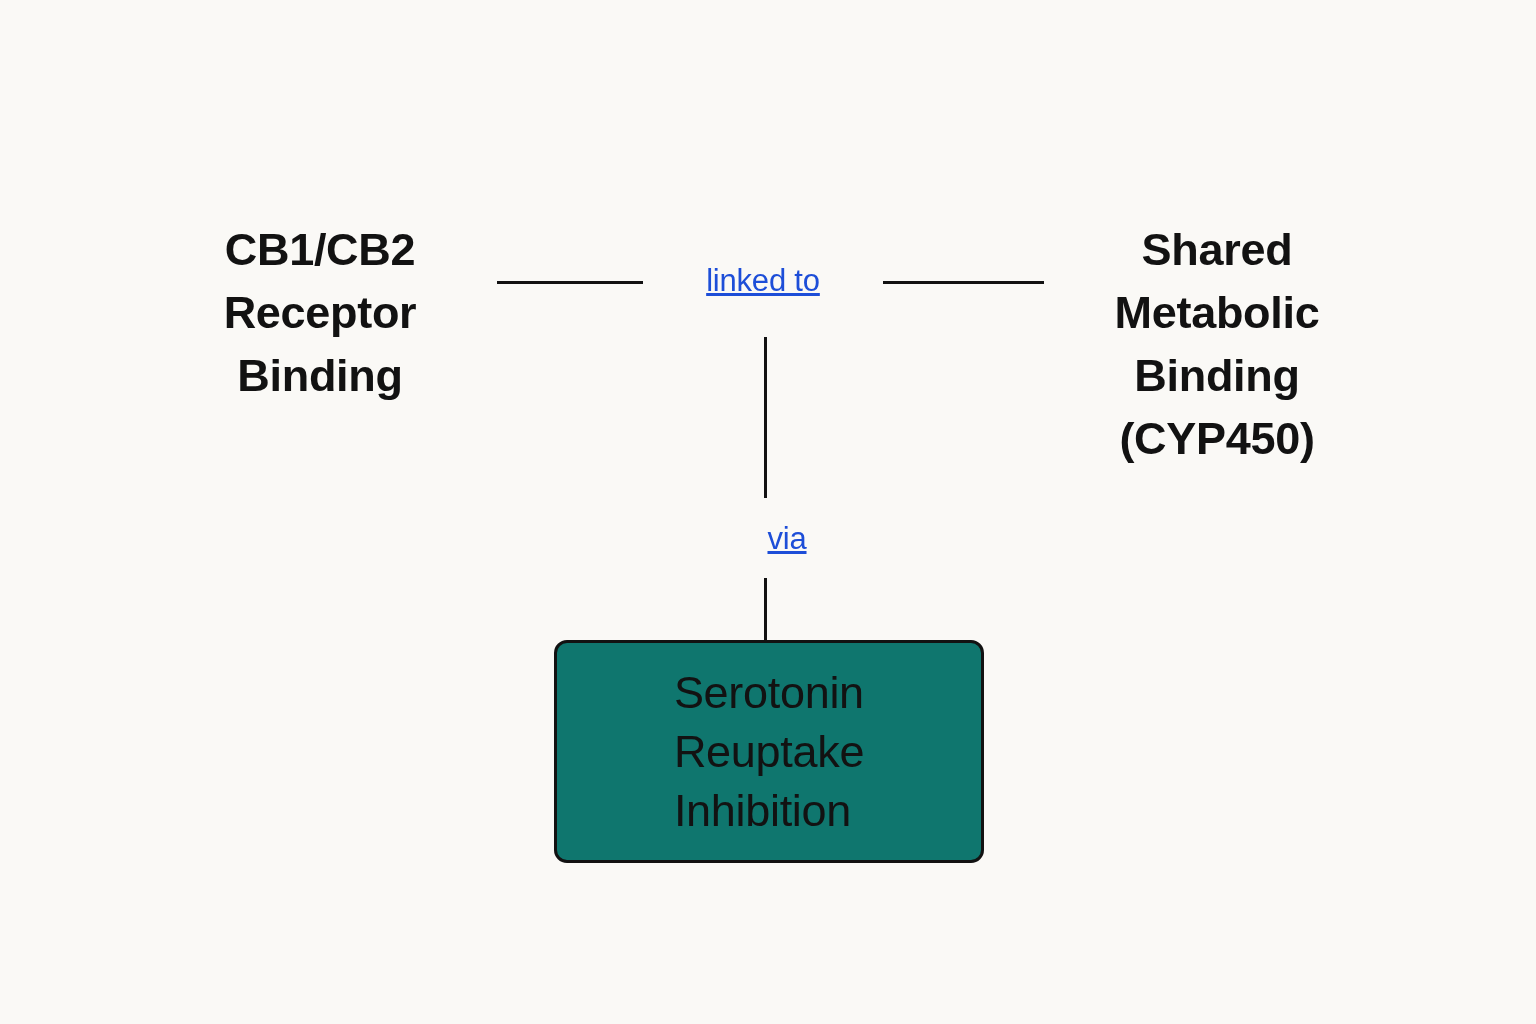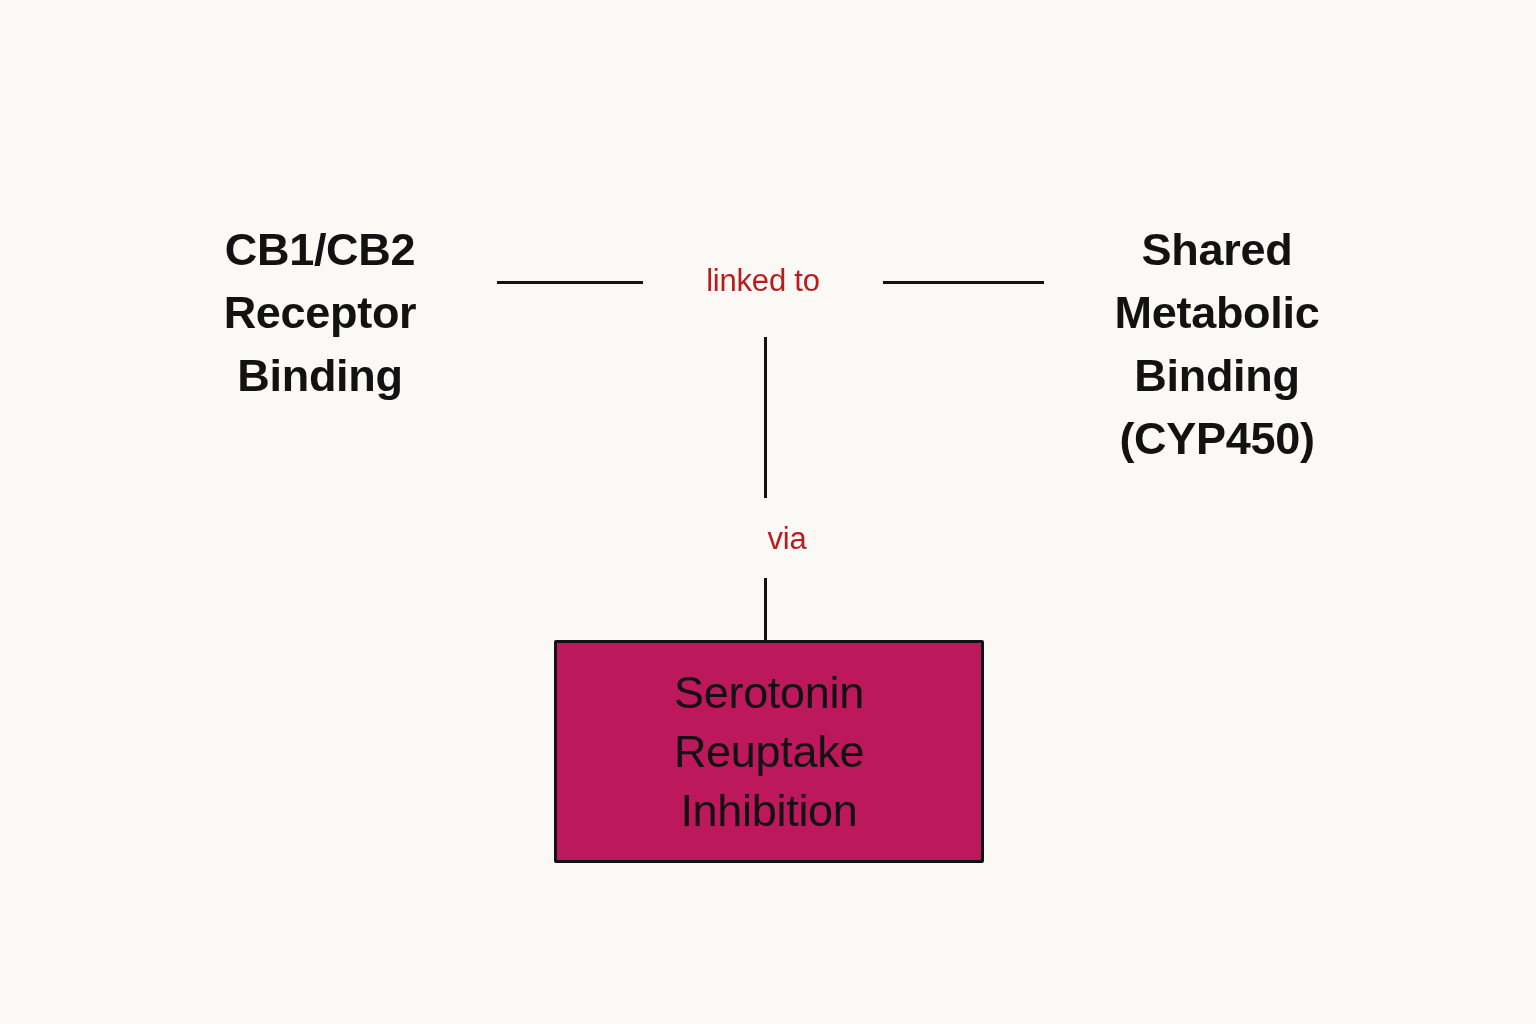--- a/index.html
+++ b/index.html
@@ -41,26 +41,26 @@
     left: 1047px;
     top: 218px;
     width: 340px;
   }
 
   
   .node-box {
     position: absolute;
     box-sizing: border-box;
     border: 3px solid #121212;
-    border-radius: 2px;
-    background: #be185d;
+    border-radius: 13px;
+    background: #0f766e;
     color: #121212;
     font-size: 45px;
     line-height: 59px;
-    text-align: center;
+    text-align: left;
     letter-spacing: -0.3px;
     white-space: pre-line;
     display: flex;
     align-items: center;
     justify-content: center;
   }
   #node-box-serotonin {
     left: 554px;
     top: 640px;
     width: 430px;
@@ -79,26 +79,27 @@
     border-left: 3px solid #121212;
   }
   #edge-left-seg  { left: 497px;  top: 281px; width: 146px; }
   #edge-right-seg { left: 883px;  top: 281px; width: 161px; }
   #edge-vert-top  { left: 764px;  top: 337px; height: 161px; }
   #edge-vert-bot  { left: 764px;  top: 578px; height: 63px; }
 
   
   .edge-label {
     position: absolute;
-    color: #b91c1c;
+    color: #1d4ed8;
     font-size: 31px;
     line-height: 31px;
     letter-spacing: -0.2px;
     text-align: center;
     white-space: nowrap;
+    text-decoration: underline;
   }
   #edge-label-linked {
     left: 643px;
     top: 265px;
     width: 240px;
   }
   #edge-label-via {
     left: 712px;
     top: 523px;
     width: 150px;

